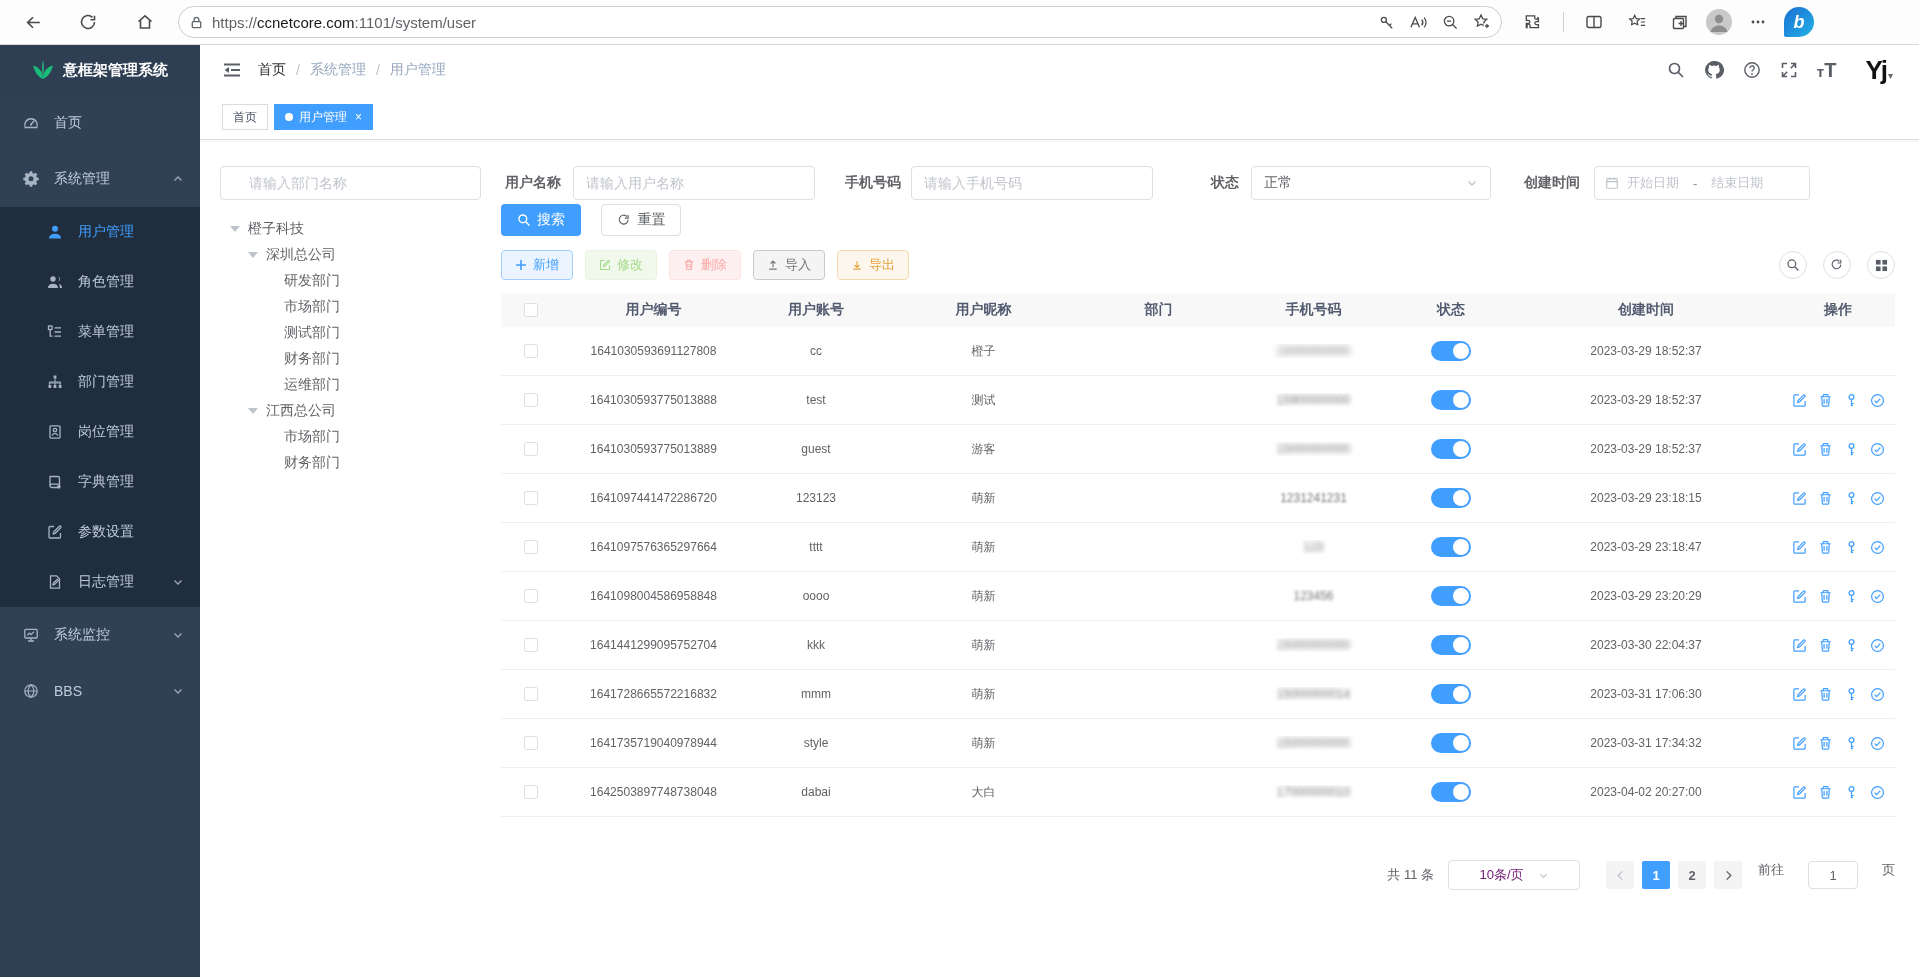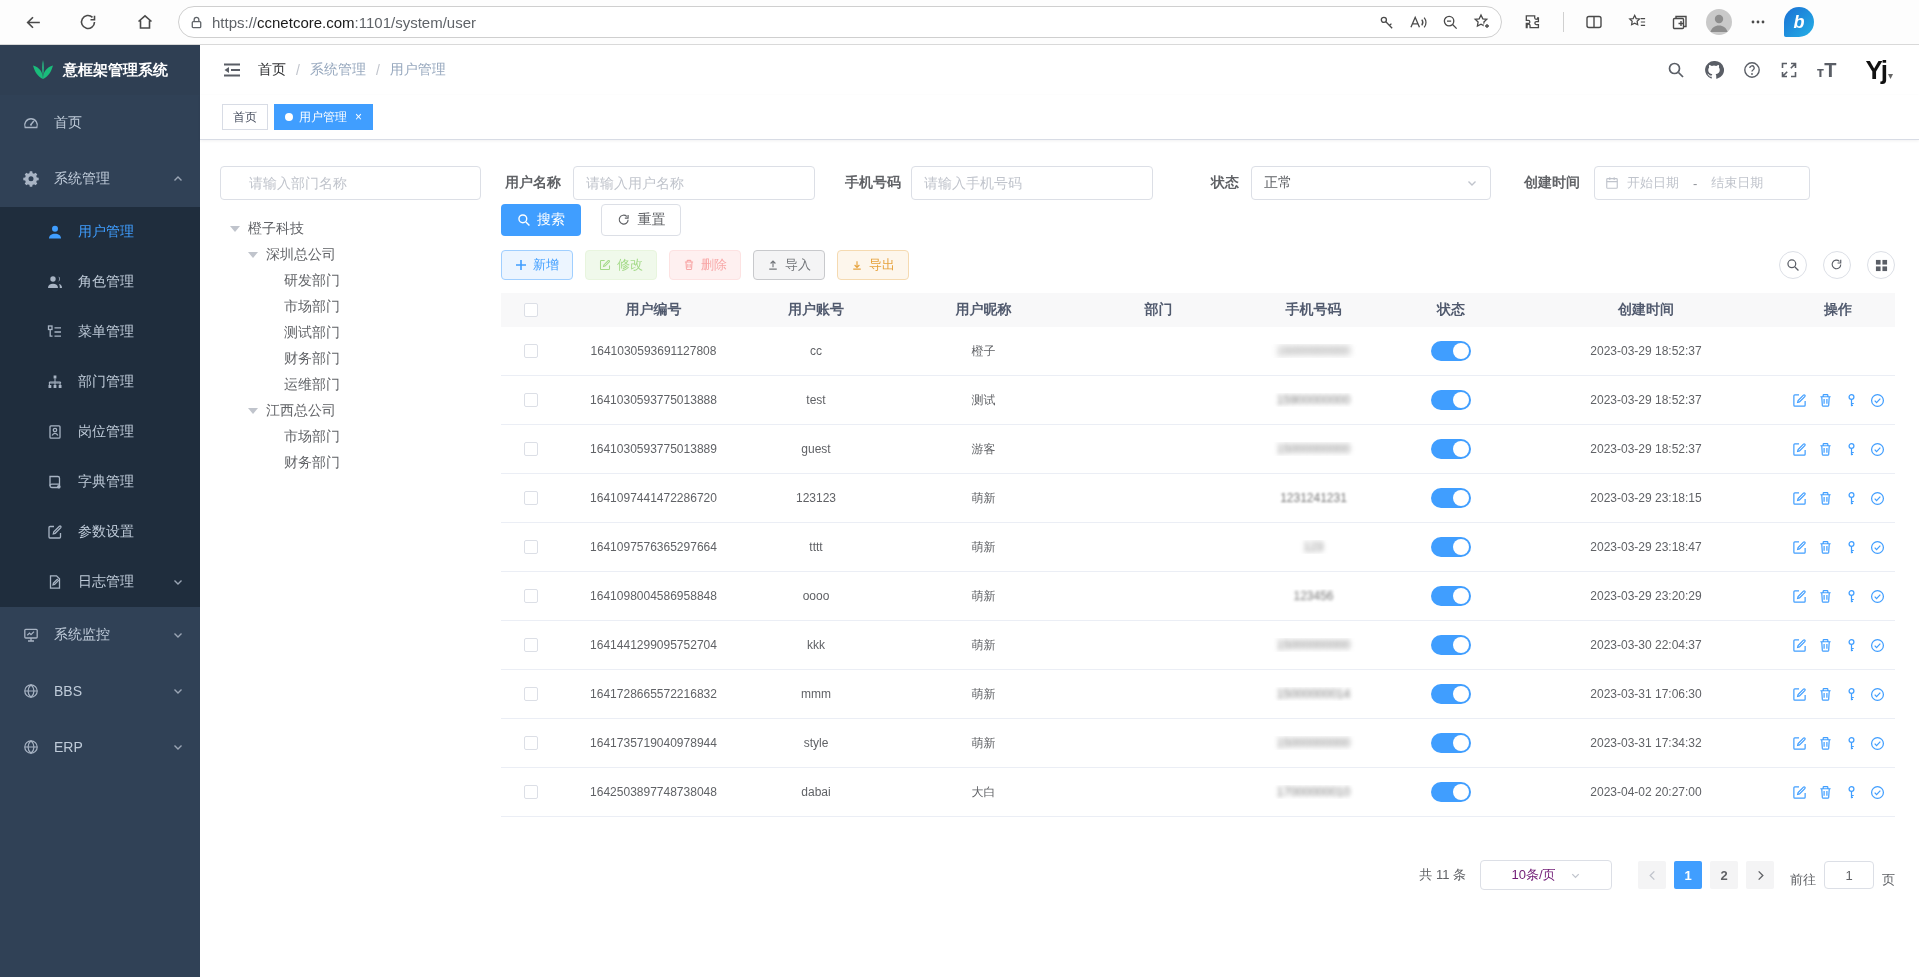--- a/index.html
+++ b/index.html
@@ -83,21 +83,21 @@
 .blur{filter:blur(2px);color:#777}
 .ops{display:flex;gap:11px;color:#409eff}
 .ops span{cursor:pointer}
 
 .pager{display:flex;align-items:center;justify-content:flex-end;margin-top:43px;font-size:13px;color:#606266}
 .pg-total{margin-right:14px}
 .pg-size{width:132px;height:30px;border:1px solid #dcdfe6;border-radius:4px;display:flex;align-items:center;justify-content:center;gap:14px;color:#701a75;margin-right:26px;cursor:pointer}
 .pg-box{min-width:28px;height:28px;border-radius:2px;background:#f4f4f5;display:flex;align-items:center;justify-content:center;margin-left:8px;cursor:pointer;color:#606266;font-weight:bold}
 .pg-box.active{background:#409eff;color:#fff}
 .pg-box.dis{color:#c0c4cc}
-.pg-goto{margin-left:16px;display:flex;align-items:flex-end;gap:8px}
+.pg-goto{margin-left:16px;display:flex;align-items:flex-start;gap:24px}
 .pg-input{width:50px;height:28px;border:1px solid #dcdfe6;border-radius:4px;text-align:center;font-size:13px;color:#606266;outline:none;font-family:inherit}
 </style>
 </head>
 <body>
 
 <div class="screen">
 
   <div class="browser">
     <div class="b-ic" style="margin-left:16px">
       <svg width="19" height="19" viewBox="0 0 18 18" fill="none" stroke="currentColor" stroke-width="1.6">
@@ -333,34 +333,20 @@
                 <path d="M1.8 8h12.4M8 1.8c2 1.8 3 3.7 3 6.2s-1 4.4-3 6.2c-2-1.8-3-3.7-3-6.2s1-4.4 3-6.2z"></path>
               </svg>
             </span>
             <span>BBS</span>
             <span class="chev">
               <svg width="12" height="12" viewBox="0 0 12 12" fill="none" stroke="currentColor" stroke-width="1.4">
                 <path d="m2.5 4.5 3.5 3.5L9.5 4.5"></path>
               </svg>
             </span>
           </div>
-          <div class="m-item">
-            <span class="mi">
-              <svg width="16" height="16" viewBox="0 0 16 16" fill="none" stroke="currentColor" stroke-width="1.2">
-                <circle cx="8" cy="8" r="6.2"></circle>
-                <path d="M1.8 8h12.4M8 1.8c2 1.8 3 3.7 3 6.2s-1 4.4-3 6.2c-2-1.8-3-3.7-3-6.2s1-4.4 3-6.2z"></path>
-              </svg>
-            </span>
-            <span>ERP</span>
-            <span class="chev">
-              <svg width="12" height="12" viewBox="0 0 12 12" fill="none" stroke="currentColor" stroke-width="1.4">
-                <path d="m2.5 4.5 3.5 3.5L9.5 4.5"></path>
-              </svg>
-            </span>
-          </div>
         </nav>
     </aside>
 
     <div class="main">
 
       <div class="navbar">
         <span class="hamb">
           <svg width="20" height="20" viewBox="0 0 20 20" fill="currentColor">
               <rect x="2" y="3.5" width="16" height="2"></rect>
               <rect x="9" y="9" width="9" height="2"></rect>

